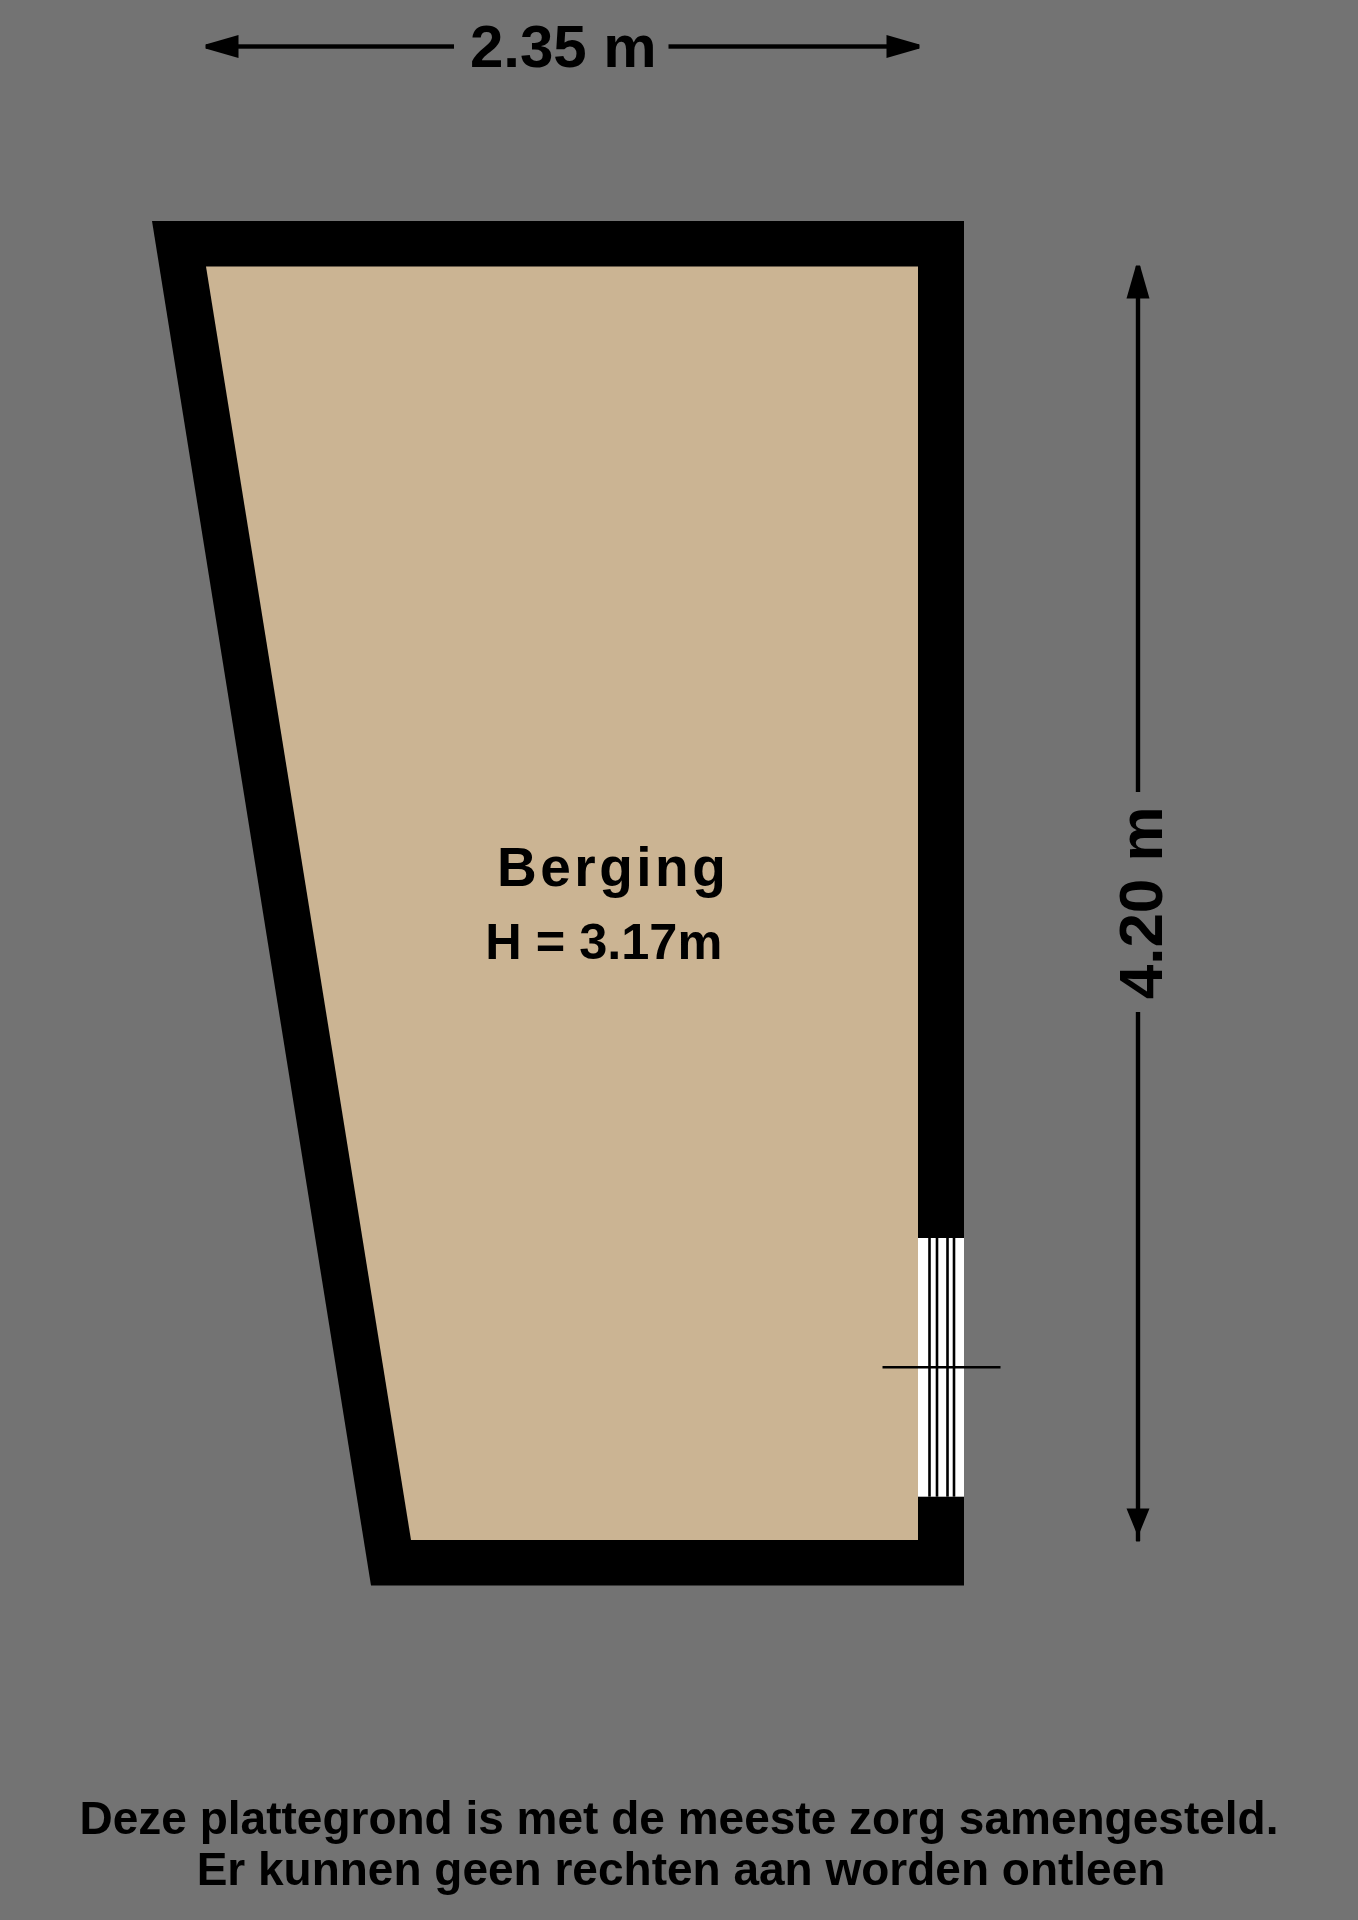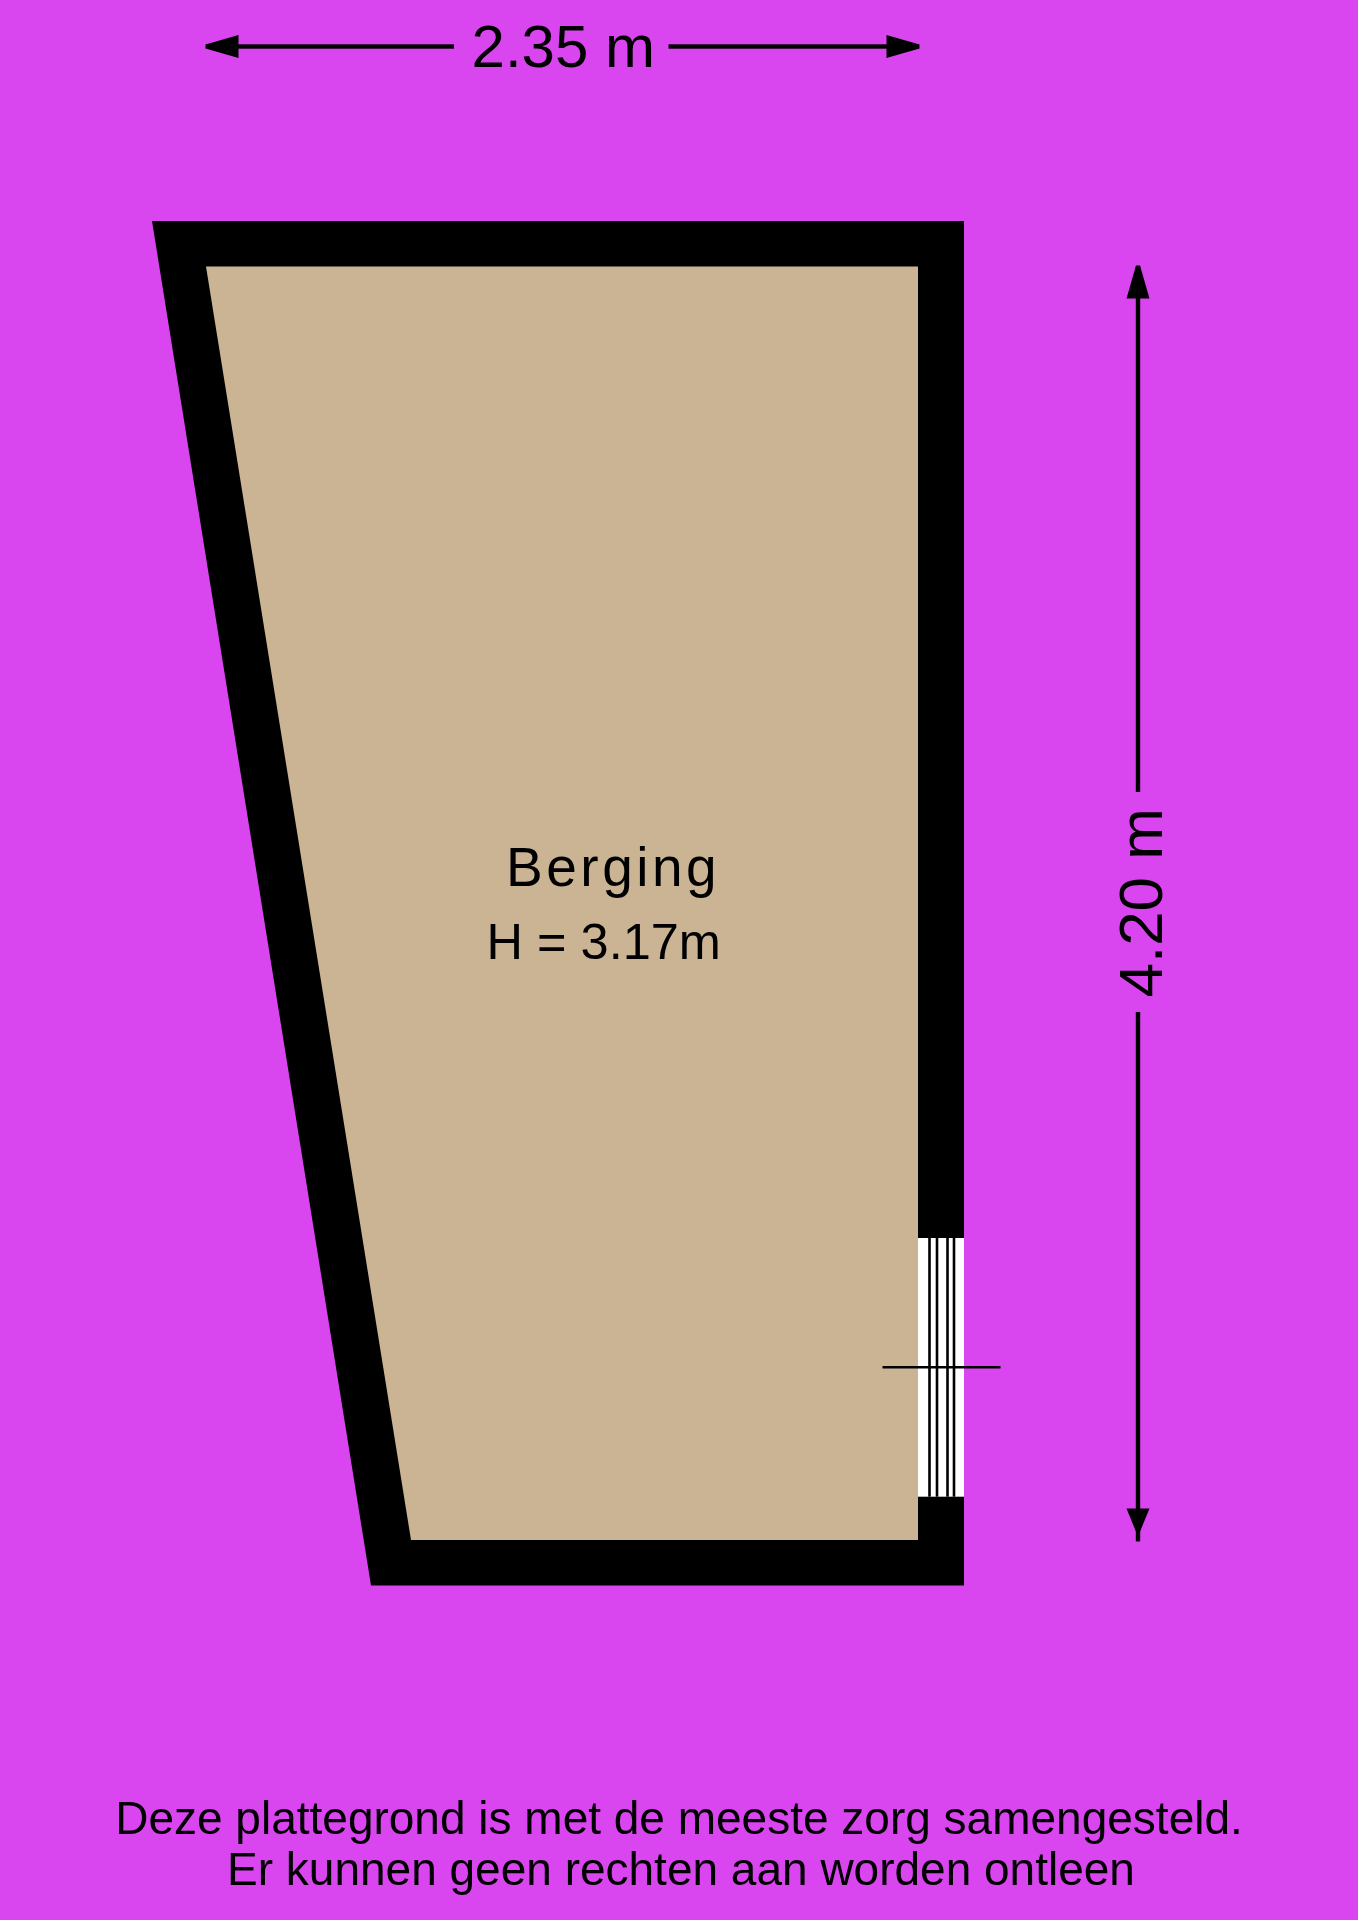--- a/index.html
+++ b/index.html
@@ -1,16 +1,16 @@
 <!DOCTYPE html>
 <html><head>
 <meta charset="utf-8">
 <style>
   html,body{margin:0;padding:0;background:#ffffff;}
-  .page{position:relative;width:1358px;height:1920px;background:#d946ef;overflow:hidden;}
+  .page{position:relative;width:1358px;height:1920px;background:#737373;overflow:hidden;font-weight:bold;}
   svg{position:absolute;left:0;top:0;}
   text{font-family:"Liberation Sans", sans-serif;fill:#000000;}
 </style>
 </head>
 <body>
 <div class="page">
 <svg width="1358" height="1920" viewBox="0 0 1358 1920">
 
   <g>
     <rect x="206" y="44.3" width="248" height="4.4"></rect>

